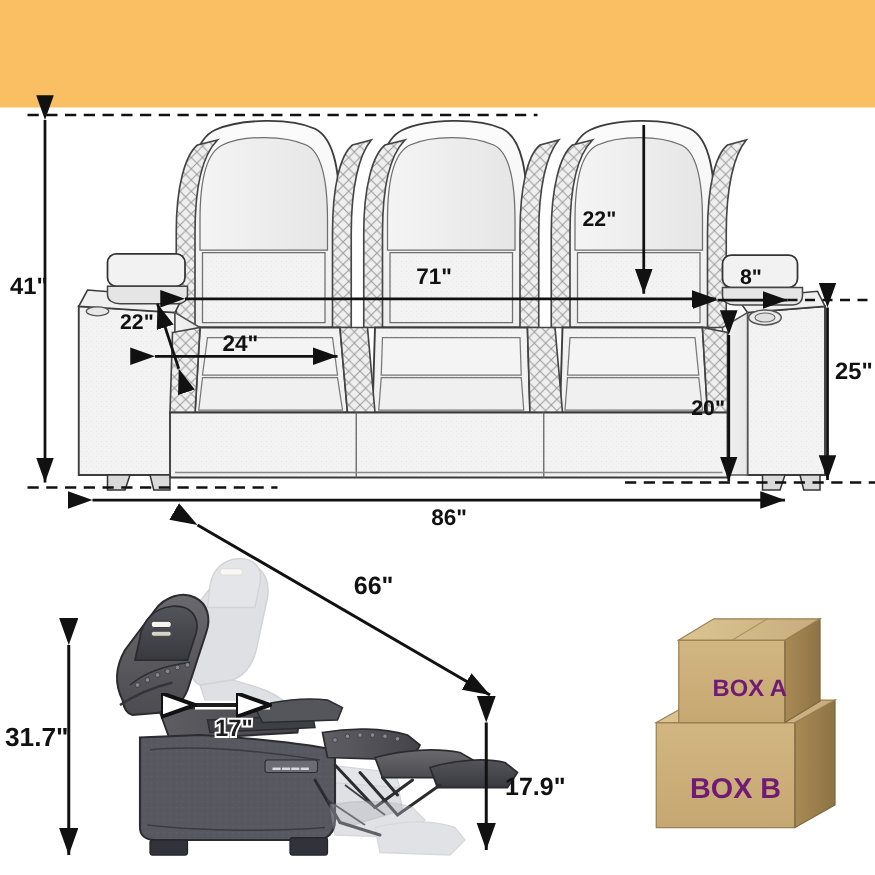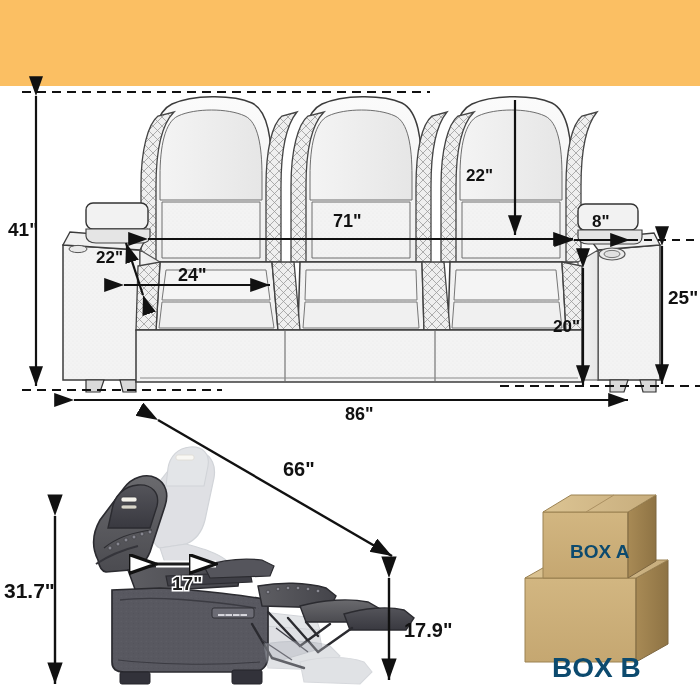--- a/index.html
+++ b/index.html
@@ -57,25 +57,25 @@
   .dim-17{
     left:172px;top:574px;font-size:19px;color:#1d1d1d;
     -webkit-text-stroke:3px #ffffff;
     paint-order:stroke fill;
   }
 
   .boxlabel{
     position:absolute;
     font-family:"Liberation Sans", sans-serif;
     font-weight:700;
-    color:#0c4a6e;
+    color:#701a75;
     white-space:nowrap;
   }
   .box-a{left:570px;top:541px;font-size:19px;}
-  .box-b{left:552px;top:652px;font-size:28px;}
+  .box-b{left:552px;top:617px;font-size:23px;}
 </style>
 </head>
 <body>
 
 <div id="page">
 
   <div class="banner">
     <div class="banner-title">Dimension</div>
   </div>
 

